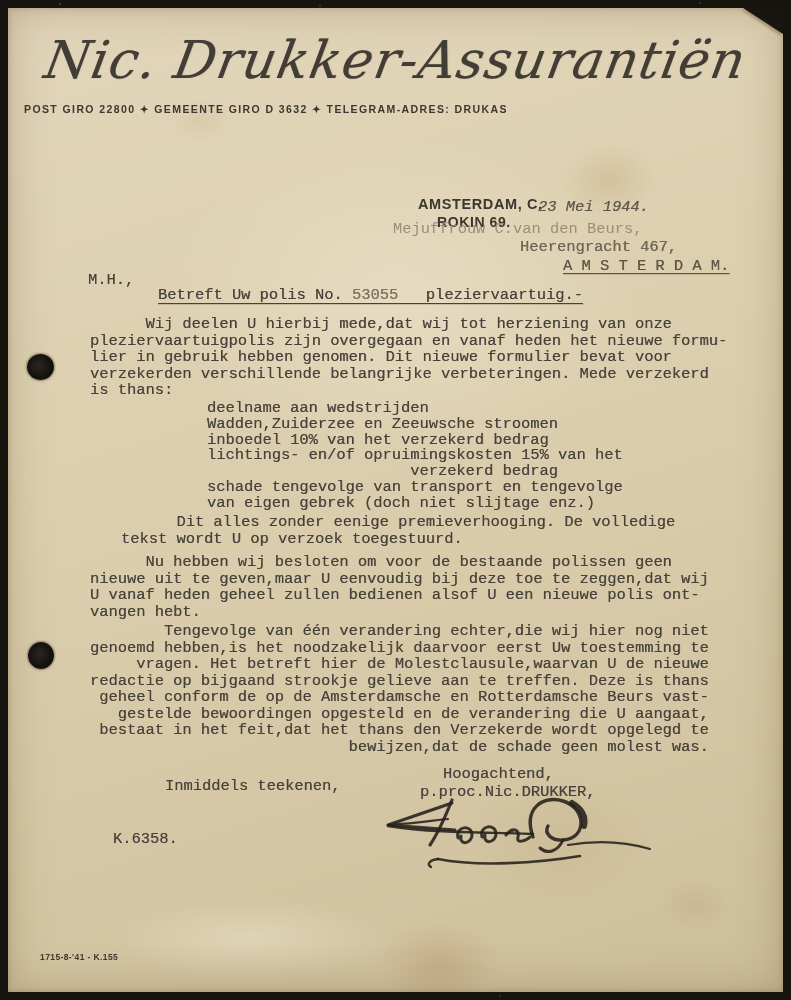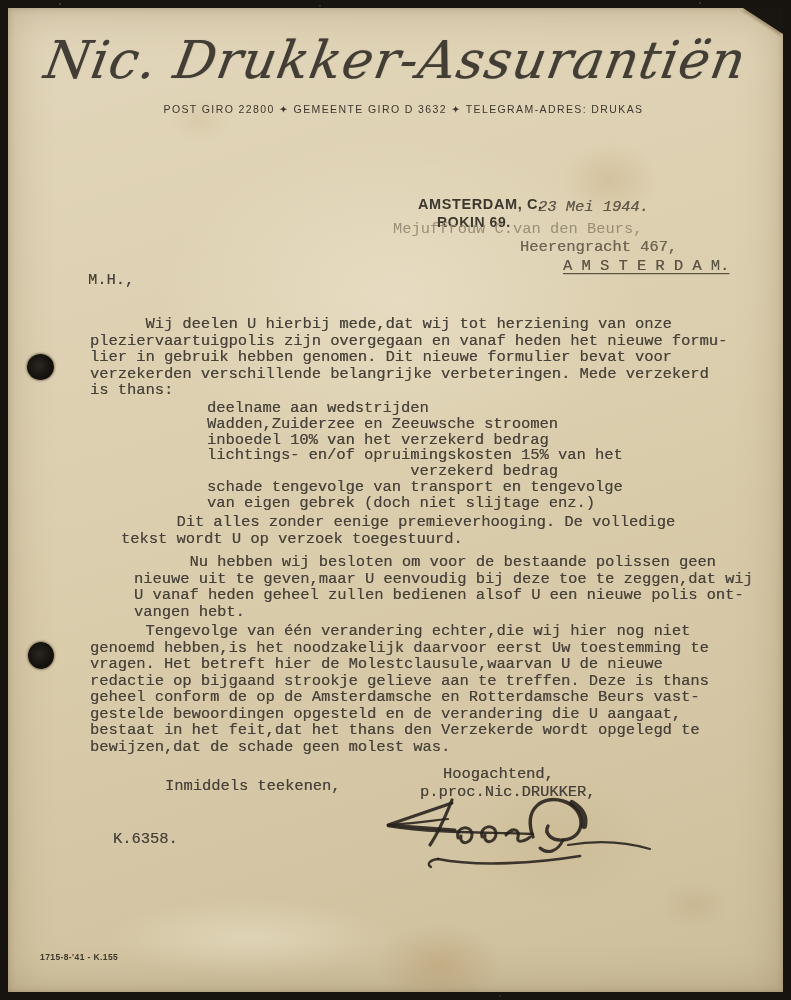--- a/index.html
+++ b/index.html
@@ -38,21 +38,21 @@
   .hole-1{left:19px;top:346px;width:27px;height:26px;}
   .hole-2{left:20px;top:634px;width:26px;height:27px;}
 
   .script{
     position:absolute;left:0;right:0;top:22px;text-align:center;
     font-family:"DejaVu Serif", serif;font-style:italic;font-weight:400;
     font-size:52px;letter-spacing:1px;color:#423d35;
     transform:skewX(-10deg);
     text-shadow:0.4px 0.4px 0.8px rgba(66,61,53,.45);
   }
-  .lh-small{position:absolute;left:16px;right:0;text-align:center;color:#3c372f;font-weight:normal;}
+  .lh-small{position:absolute;left:16px;right:0;color:#3c372f;font-weight:bold;}
   .giro{top:95px;font-size:10.5px;letter-spacing:1.4px;}
   .phone{top:113px;font-size:13px;letter-spacing:1.6px;}
 
   .sans-bold{position:absolute;color:#3c372f;font-weight:bold;letter-spacing:0.6px;}
   .office-city{left:410px;top:188px;font-size:14.5px;}
   .office-street{left:429px;top:206px;font-size:14px;}
 
   .mono{
     position:absolute;font-family:"Liberation Mono", monospace;font-size:15.4px;
     color:#46413a;white-space:pre;line-height:16.5px;
@@ -61,22 +61,22 @@
   .letter-date{left:530px;top:191px;color:#5f574a;font-style:italic;}
   .recipient-name{left:385px;top:213px;color:#9a8e77;text-shadow:none;}
   .recipient-street{left:512px;top:231px;color:#6f6554;text-align:center;}
   .recipient-city{left:555px;top:250px;color:#5b5344;text-decoration:underline;text-underline-offset:3px;}
   .salutation{left:80px;top:264px;}
   .subject{left:150px;top:279px;text-decoration:underline;text-underline-offset:3.5px;}
   .subject .faint-num{color:#7d7361;}
   .p1{left:82px;top:308px;}
   .coverage{left:199px;top:393px;line-height:15.8px;}
   .p2{left:82px;top:506px;margin-left:31px;}
-  .p3{left:82px;top:546px;margin-left:44px;}
-  .p4{left:82px;top:615px;}
+  .p3{left:82px;top:546px;}
+  .p4{left:82px;top:615px;text-align:right;}
   .closing{left:157px;top:746px;margin-top:24px;}
   .valediction{left:435px;top:758px;}
   .signer{left:412px;top:776px;}
   .refnum{left:105px;top:798px;margin-top:25px;}
   .printcode{
     position:absolute;left:32px;top:944px;font-size:8.5px;font-weight:bold;
     letter-spacing:0.4px;color:#3e382e;font-family:"Liberation Sans", sans-serif;
   }
   .signature{position:absolute;left:350px;top:785px;width:300px;height:95px;}
   .signature path{fill:none;stroke:#24201b;stroke-linecap:round;stroke-linejoin:round;opacity:.88;}
@@ -97,20 +97,21 @@
     <div class="sans-bold office-city">AMSTERDAM, C.</div>
     <div class="mono letter-date">23 Mei 1944.</div>
     <div class="sans-bold office-street">ROKIN 69.</div>
 
     <div class="mono recipient-name">Mejuffrouw C.van den Beurs,</div>
     <div class="mono recipient-street">Heerengracht 467,</div>
     <div class="mono recipient-city">A M S T E R D A M.</div>
 
     <div class="mono salutation">M.H.,</div>
 
+    <div class="mono subject"><span>Betreft Uw polis No. </span><span class="faint-num">53055</span><span>   pleziervaartuig.-</span></div>
 
     <div class="mono p1">      Wij deelen U hierbij mede,dat wij tot herziening van onze
 pleziervaartuigpolis zijn overgegaan en vanaf heden het nieuwe formu-
 lier in gebruik hebben genomen. Dit nieuwe formulier bevat voor
 verzekerden verschillende belangrijke verbeteringen. Mede verzekerd
 is thans:</div>
     <div class="mono coverage">deelname aan wedstrijden
 Wadden,Zuiderzee en Zeeuwsche stroomen
 inboedel 10% van het verzekerd bedrag
 lichtings- en/of opruimingskosten 15% van het

